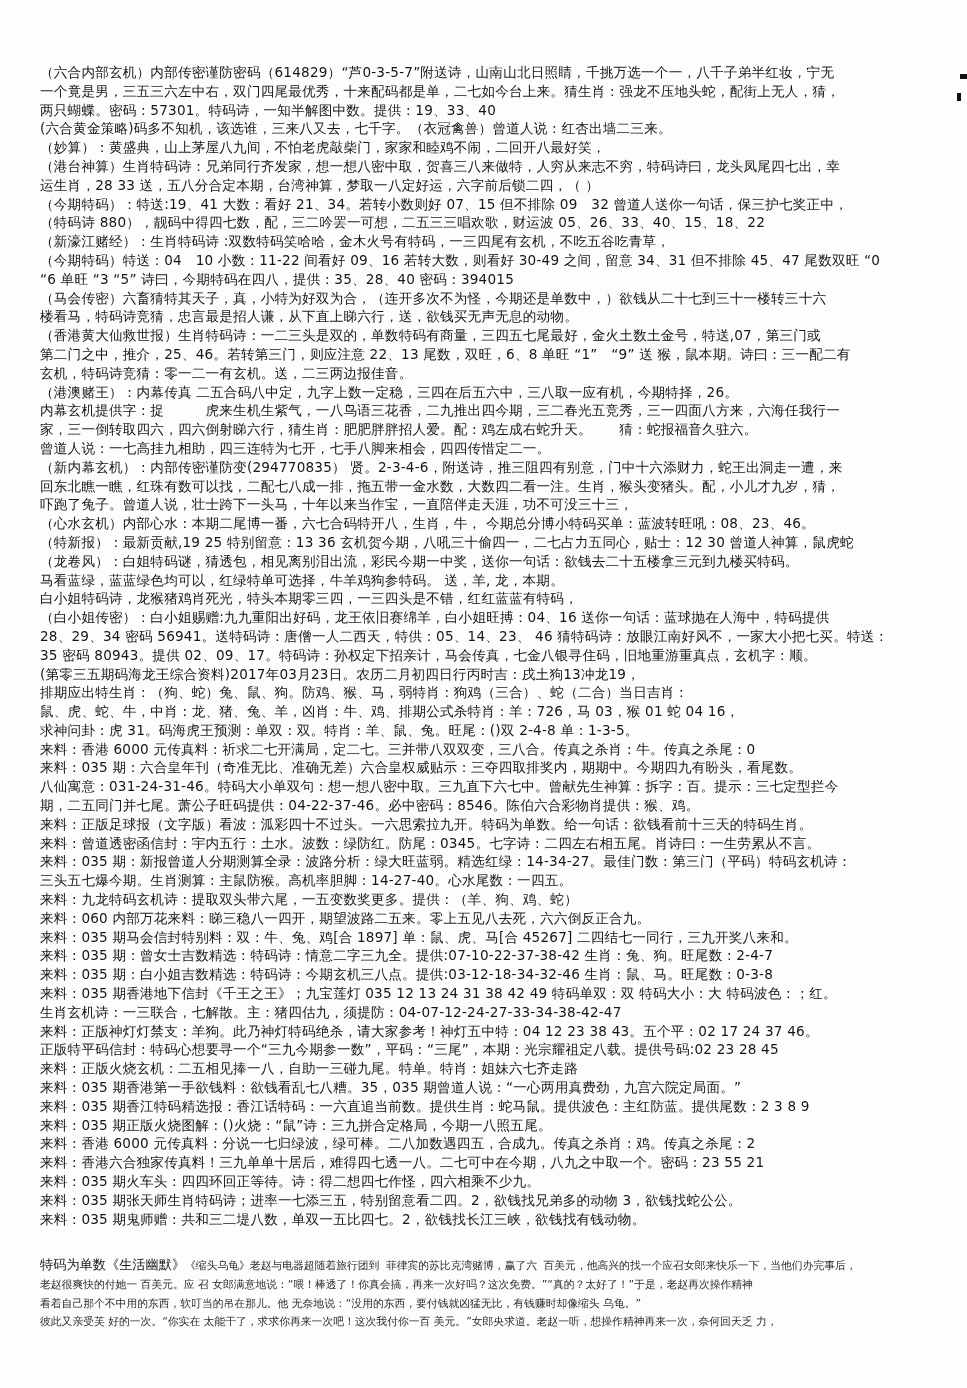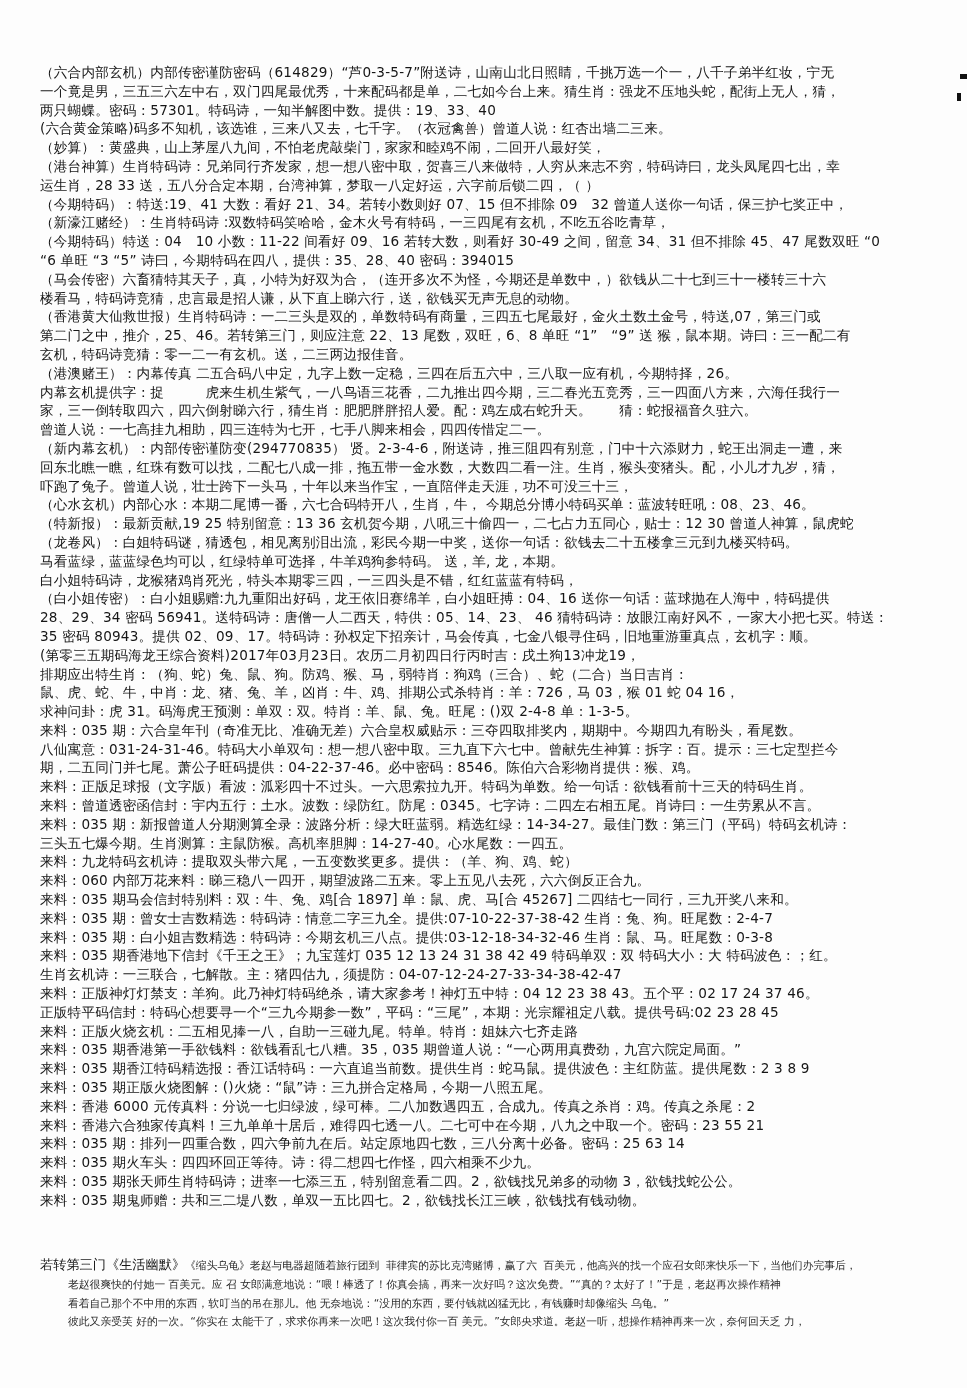--- a/index.html
+++ b/index.html
@@ -53,21 +53,20 @@
   }
   .humor-text {
     font-size: 10.8px;
     font-family: Liberation Mono, monospace;
   }
   .humor-line {
     font-size: 10.8px;
     line-height: 18.6px;
     white-space: nowrap;
     color: #2a2a2a;
-    margin-left: 28px;
   }
   .artifact {
     position: absolute;
     background: #111;
   }
   .artifact-1 { top: 74px; right: 0; width: 7px; height: 5px; }
   .artifact-2 { top: 93px; right: 6px; width: 4px; height: 8px; }
 </style>
 </head>
 <body>
@@ -76,20 +75,21 @@
 
   <div class="doc-lines">
       <div class="doc-line">（六合内部玄机）内部传密谨防密码（614829）“芦0-3-5-7”附送诗，山南山北日照睛，千挑万选一个一，八千子弟半红妆，宁无</div>
       <div class="doc-line">一个竟是男，三五三六左中右，双门四尾最优秀，十来配码都是单，二七如今台上来。猜生肖：强龙不压地头蛇，配街上无人，猜，</div>
       <div class="doc-line">两只蝴蝶。密码：57301。特码诗，一知半解图中数。提供：19、33、40</div>
       <div class="doc-line">(六合黄金策略)码多不知机，该选谁，三来八又去，七千字。（衣冠禽兽）曾道人说：红杏出墙二三来。</div>
       <div class="doc-line">（妙算）：黄盛典，山上茅屋八九间，不怕老虎敲柴门，家家和睦鸡不闹，二回开八最好笑，</div>
       <div class="doc-line">（港台神算）生肖特码诗：兄弟同行齐发家，想一想八密中取，贺喜三八来做特，人穷从来志不穷，特码诗曰，龙头凤尾四七出，幸</div>
       <div class="doc-line">运生肖，28 33 送，五八分合定本期，台湾神算，梦取一八定好运，六字前后锁二四，（ ）</div>
       <div class="doc-line">（今期特码）：特送:19、41 大数：看好 21、34。若转小数则好 07、15 但不排除 09　32 曾道人送你一句话，保三护七奖正中，</div>
+      <div class="doc-line">（特码诗 880），靓码中得四七数，配，三二吟罢一可想，二五三三唱欢歌，财运波 05、26、33、40、15、18、22</div>
       <div class="doc-line">（新濠江赌经）：生肖特码诗 :双数特码笑哈哈，金木火号有特码，一三四尾有玄机，不吃五谷吃青草，</div>
       <div class="doc-line">（今期特码）特送：04　10 小数：11-22 间看好 09、16 若转大数，则看好 30-49 之间，留意 34、31 但不排除 45、47 尾数双旺 “0</div>
       <div class="doc-line">“6 单旺 “3 “5” 诗曰，今期特码在四八，提供：35、28、40 密码：394015</div>
       <div class="doc-line">（马会传密）六畜猜特其天子，真，小特为好双为合，（连开多次不为怪，今期还是单数中，）欲钱从二十七到三十一楼转三十六</div>
       <div class="doc-line">楼看马，特码诗竞猜，忠言最是招人谦，从下直上睇六行，送，欲钱买无声无息的动物。</div>
       <div class="doc-line">（香港黄大仙救世报）生肖特码诗：一二三头是双的，单数特码有商量，三四五七尾最好，金火土数土金号，特送,07，第三门或</div>
       <div class="doc-line">第二门之中，推介，25、46。若转第三门，则应注意 22、13 尾数，双旺，6、8 单旺 “1”　“9” 送 猴，鼠本期。诗曰：三一配二有</div>
       <div class="doc-line">玄机，特码诗竞猜：零一二一有玄机。送，二三两边报佳音。</div>
       <div class="doc-line">（港澳赌王）：内幕传真 二五合码八中定，九字上数一定稳，三四在后五六中，三八取一应有机，今期特择，26。</div>
       <div class="doc-line">内幕玄机提供字：捉　　　虎来生机生紫气，一八鸟语三花香，二九推出四今期，三二春光五竞秀，三一四面八方来，六海任我行一</div>
@@ -103,20 +103,21 @@
       <div class="doc-line">（龙卷风）：白姐特码谜，猜透包，相见离别泪出流，彩民今期一中奖，送你一句话：欲钱去二十五楼拿三元到九楼买特码。</div>
       <div class="doc-line">马看蓝绿，蓝蓝绿色均可以，红绿特单可选择，牛羊鸡狗参特码。 送，羊, 龙，本期。</div>
       <div class="doc-line">白小姐特码诗，龙猴猪鸡肖死光，特头本期零三四，一三四头是不错，红红蓝蓝有特码，</div>
       <div class="doc-line">（白小姐传密）：白小姐赐赠:九九重阳出好码，龙王依旧赛绵羊，白小姐旺搏：04、16 送你一句话：蓝球抛在人海中，特码提供</div>
       <div class="doc-line">28、29、34 密码 56941。送特码诗：唐僧一人二西天，特供：05、14、23、 46 猜特码诗：放眼江南好风不，一家大小把七买。特送：</div>
       <div class="doc-line">35 密码 80943。提供 02、09、17。特码诗：孙权定下招亲计，马会传真，七金八银寻住码，旧地重游重真点，玄机字：顺。</div>
       <div class="doc-line">(第零三五期码海龙王综合资料)2017年03月23日。农历二月初四日行丙时吉：戌土狗13冲龙19，</div>
       <div class="doc-line">排期应出特生肖：（狗、蛇）兔、鼠、狗。防鸡、猴、马，弱特肖：狗鸡（三合）、蛇（二合）当日吉肖：</div>
       <div class="doc-line">鼠、虎、蛇、牛，中肖：龙、猪、兔、羊，凶肖：牛、鸡、排期公式杀特肖：羊：726，马 03，猴 01 蛇 04 16，</div>
       <div class="doc-line">求神问卦：虎 31。码海虎王预测：单双：双。特肖：羊、鼠、兔。旺尾：()双 2-4-8 单：1-3-5。</div>
+      <div class="doc-line">来料：香港 6000 元传真料：祈求二七开满局，定二七。三并带八双双变，三八合。传真之杀肖：牛。传真之杀尾：0</div>
       <div class="doc-line">来料：035 期：六合皇年刊（奇准无比、准确无差）六合皇权威贴示：三夺四取排奖内，期期中。今期四九有盼头，看尾数。</div>
       <div class="doc-line">八仙寓意：031-24-31-46。特码大小单双句：想一想八密中取。三九直下六七中。曾献先生神算：拆字：百。提示：三七定型拦今</div>
       <div class="doc-line">期，二五同门并七尾。萧公子旺码提供：04-22-37-46。必中密码：8546。陈伯六合彩物肖提供：猴、鸡。</div>
       <div class="doc-line">来料：正版足球报（文字版）看波：泒彩四十不过头。一六思索拉九开。特码为单数。给一句话：欲钱看前十三天的特码生肖。</div>
       <div class="doc-line">来料：曾道透密函信封：宇内五行：土水。波数：绿防红。防尾：0345。七字诗：二四左右相五尾。肖诗曰：一生劳累从不言。</div>
       <div class="doc-line">来料：035 期：新报曾道人分期测算全录：波路分析：绿大旺蓝弱。精选红绿：14-34-27。最佳门数：第三门（平码）特码玄机诗：</div>
       <div class="doc-line">三头五七爆今期。生肖测算：主鼠防猴。高机率胆脚：14-27-40。心水尾数：一四五。</div>
       <div class="doc-line">来料：九龙特码玄机诗：提取双头带六尾，一五变数奖更多。提供：（羊、狗、鸡、蛇）</div>
       <div class="doc-line">来料：060 内部万花来料：睇三稳八一四开，期望波路二五来。零上五见八去死，六六倒反正合九。</div>
       <div class="doc-line">来料：035 期马会信封特别料：双：牛、兔、鸡[合 1897] 单：鼠、虎、马[合 45267]  二四结七一同行，三九开奖八来和。</div>
@@ -125,29 +126,28 @@
       <div class="doc-line">来料：035 期香港地下信封《千王之王》；九宝莲灯 035 12 13 24 31 38 42 49 特码单双：双 特码大小：大 特码波色：；红。</div>
       <div class="doc-line">生肖玄机诗：一三联合，七解散。主：猪四估九，须提防：04-07-12-24-27-33-34-38-42-47</div>
       <div class="doc-line">来料：正版神灯灯禁支：羊狗。此乃神灯特码绝杀，请大家参考！神灯五中特：04 12 23 38 43。五个平：02 17 24 37 46。</div>
       <div class="doc-line">正版特平码信封：特码心想要寻一个“三九今期参一数”，平码：“三尾”，本期：光宗耀祖定八载。提供号码:02 23 28 45</div>
       <div class="doc-line">来料：正版火烧玄机：二五相见捧一八，自助一三碰九尾。特单。特肖：姐妹六七齐走路</div>
       <div class="doc-line">来料：035 期香港第一手欲钱料：欲钱看乱七八糟。35，035 期曾道人说：“一心两用真费劲，九宫六院定局面。”</div>
       <div class="doc-line">来料：035 期香江特码精选报：香江话特码：一六直追当前数。提供生肖：蛇马鼠。提供波色：主红防蓝。提供尾数：2 3 8 9</div>
       <div class="doc-line">来料：035 期正版火烧图解：()火烧：“鼠”诗：三九拼合定格局，今期一八照五尾。</div>
       <div class="doc-line">来料：香港 6000 元传真料：分说一七归绿波，绿可棒。二八加数遇四五，合成九。传真之杀肖：鸡。传真之杀尾：2</div>
       <div class="doc-line">来料：香港六合独家传真料！三九单单十居后，难得四七透一八。二七可中在今期，八九之中取一个。密码：23 55 21</div>
-      <div class="doc-line">来料：035 期：排列一四重合数，四六争前九在后。站定原地四七数，三八分离十必备。密码：25 63 14</div>
       <div class="doc-line">来料：035 期火车头：四四环回正等待。诗：得二想四七作怪，四六相乘不少九。</div>
       <div class="doc-line">来料：035 期张天师生肖特码诗；进率一七添三五，特别留意看二四。2，欲钱找兄弟多的动物 3，欲钱找蛇公公。</div>
       <div class="doc-line">来料：035 期鬼师赠：共和三二堤八数，单双一五比四七。2，欲钱找长江三峡，欲钱找有钱动物。</div>
     </div>
 
   <div class="humor">
     <div class="humor-first">
-      <span class="humor-prefix">若转第三门《生活幽默》</span><span class="humor-text">《缩头乌龟》老赵与电器超随着旅行团到 菲律宾的苏比克湾赌博，赢了六 百美元，他高兴的找一个应召女郎来快乐一下，当他们办完事后，</span>
+      <span class="humor-prefix">特码为单数《生活幽默》</span><span class="humor-text">《缩头乌龟》老赵与电器超随着旅行团到 菲律宾的苏比克湾赌博，赢了六 百美元，他高兴的找一个应召女郎来快乐一下，当他们办完事后，</span>
     </div>
     <div>
         <div class="humor-line">老赵很爽快的付她一 百美元。应 召 女郎满意地说：“喂！棒透了！你真会搞，再来一次好吗？这次免费。”“真的？太好了！”于是，老赵再次操作精神</div>
         <div class="humor-line">看着自己那个不中用的东西，软叮当的吊在那儿。他 无奈地说：“没用的东西，要付钱就凶猛无比，有钱赚时却像缩头 乌龟。”</div>
         <div class="humor-line">彼此又亲受芙 好的一次。“你实在 太能干了，求求你再来一次吧！这次我付你一百 美元。”女郎央求道。老赵一听，想操作精神再来一次，奈何回天乏 力，</div>
       </div>
   </div>
 
   <div class="artifact artifact-1"></div>
   <div class="artifact artifact-2"></div>

